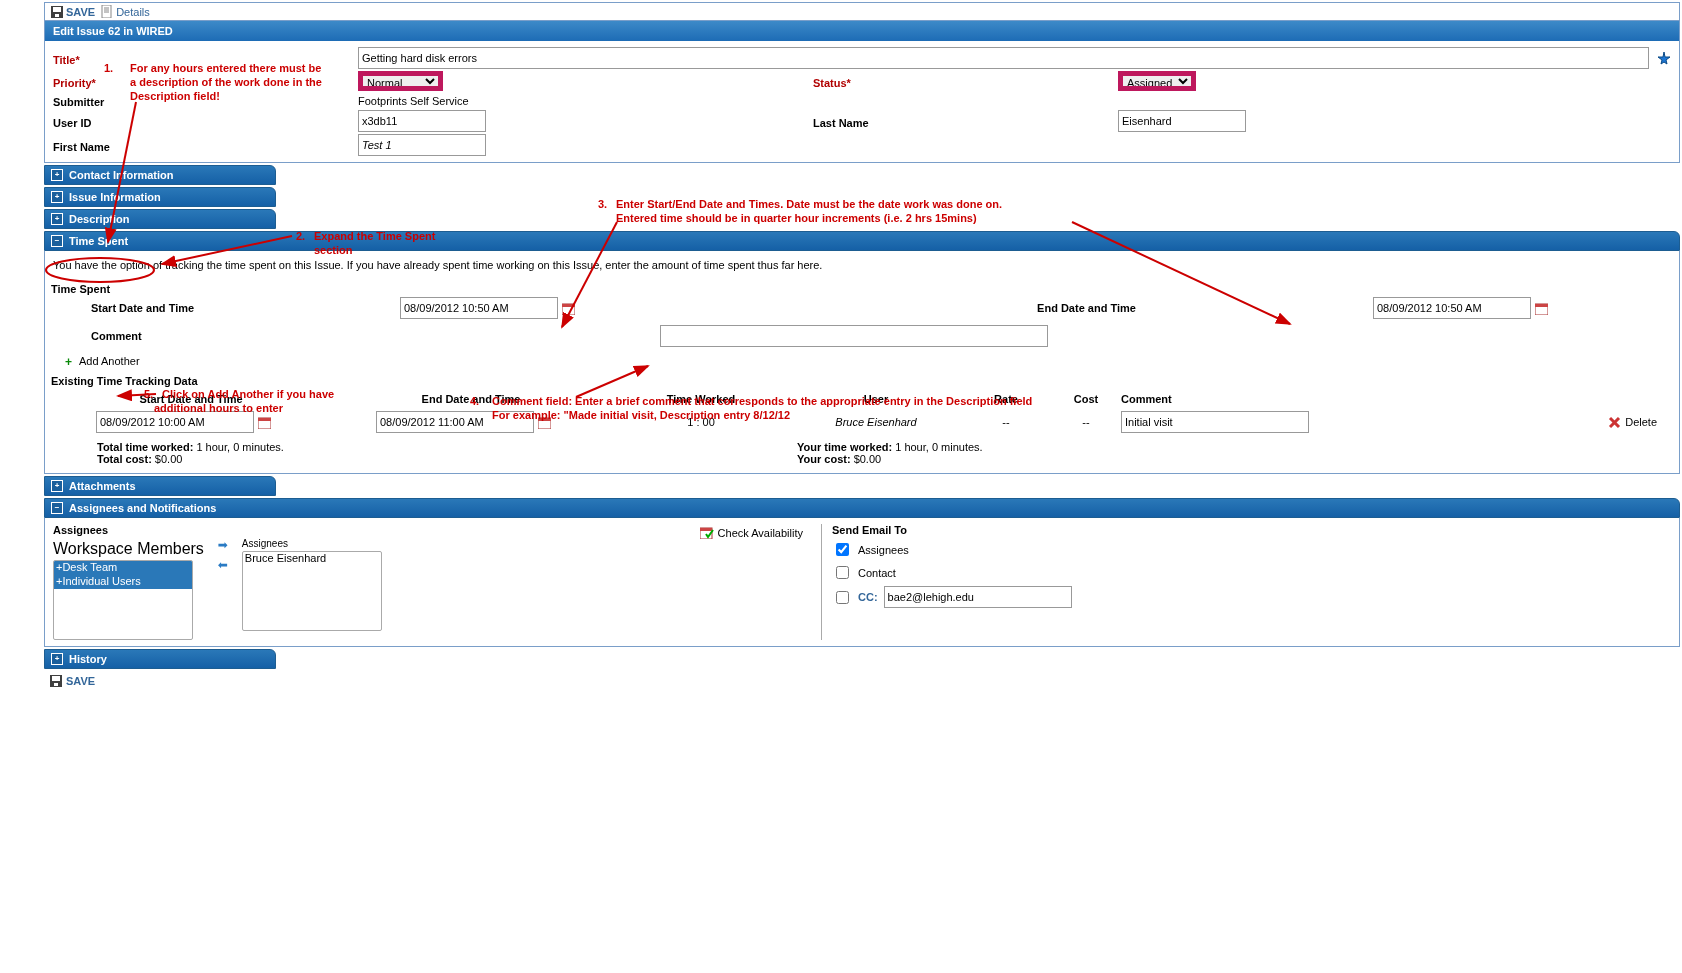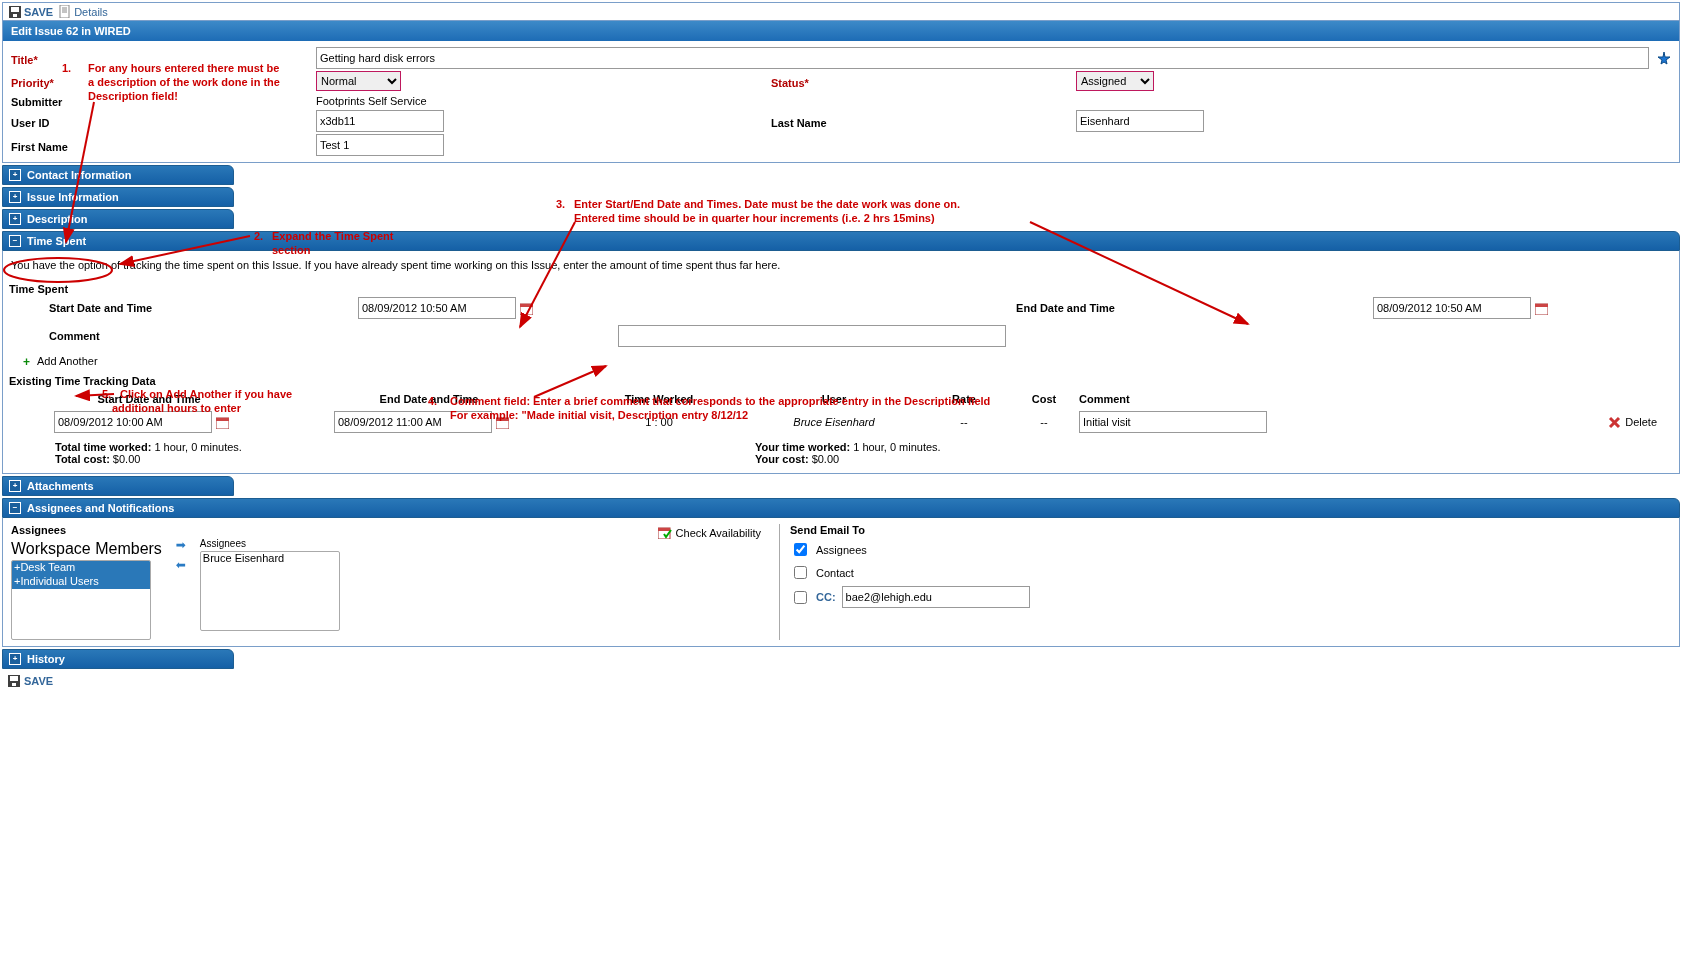--- a/index.html
+++ b/index.html
@@ -9,21 +9,21 @@
   .toolbar-link { color:#336699; font-weight:bold; }
   .details-link { color:#336699; font-weight:normal; }
 
   .title-bar { background:linear-gradient(#3d8ac8,#1d6cb5); color:#fff; padding:4px 8px; font-weight:bold; }
 
   .section-body { padding:6px 8px; }
   .lbl        { width:300px; padding-top:3px; }
   .lbl-req    { color:#b10000; font-weight:bold; }
   .lbl-norm   { font-weight:bold; }
   .input-text { height:18px; font-size:11px; padding:1px 3px; border:1px solid #999; }
-  .select     { font-size:11px; height:20px; border:1px solid #be185d; }
+  .select     { font-size:11px; height:20px; border:5px solid #be185d; }
 
   .bar { background:linear-gradient(#2a78b8,#1560a6); color:#fff; font-weight:bold; border:1px solid #1d5d91; border-top-right-radius:6px; margin:2px 2px 0 2px; }
   .bar-inner { display:flex; align-items:center; padding:3px 6px; gap:6px; }
   .bar-narrow { width:230px; }
   .bar-full { width:auto; }
   .bar-plusminus { width:10px; height:10px; display:inline-flex; align-items:center; justify-content:center; border:1px solid #fff; font-size:8px; line-height:8px; background:#1a5f9c; }
 
   .intro { padding:8px; }
   .ts-label { font-weight:bold; margin:4px 0 2px 6px; }
 
@@ -56,21 +56,21 @@
   .listbox     { width:140px; height:80px; font-size:11px; border:1px solid #aaa; }
   .listbox option.groupopt { background:#2a78b8; color:#fff; }
   .assign-arrows { display:flex; flex-direction:column; gap:6px; justify-content:center; padding-top:14px; }
   .arrow-btn { width:18px; height:14px; cursor:pointer; display:flex; align-items:center; justify-content:center; font-size:12px; }
   .chk-row { display:flex; align-items:center; gap:6px; margin:4px 0; }
   .cc-label { color:#336699; font-weight:bold; }
   .cc-input { width:180px; }
   .check-avail { display:flex; align-items:center; gap:4px; margin:2px 0 0 auto; padding-right:10px; }
 
   .anno { position:absolute; color:#cc0000; font-weight:bold; pointer-events:none; }
-  .page-wrap { position:relative; }
+  .page-wrap { position:relative;margin-left:42px; }
 
   svg.svg-anno { position:absolute; top:0; left:0; pointer-events:none; }
 
   
   .save-icon { width:12px; height:12px; display:inline-block; position:relative; }
   .save-icon svg { display:block; }
   .doc-icon { width:12px; height:13px; display:inline-block; }
   .cal-icon { width:13px; height:13px; display:inline-block; }
   .x-icon   { width:13px; height:13px; display:inline-block; }
   .cal-chk  { width:14px; height:13px; display:inline-block; }
@@ -133,21 +133,21 @@
         <div>Footprints Self Service</div>
         <div></div>
           <div></div>
 
         <div class="lbl lbl-norm">User ID</div>
         <div><input class="input-text" style="width: 120px;" value="x3db11"></div>
         <div class="lbl lbl-norm">Last Name</div>
         <div><input class="input-text" style="width: 120px;" value="Eisenhard"></div>
 
         <div class="lbl lbl-norm">First Name</div>
-        <div><input class="input-text" style="width: 120px;" value="Test 1"></div>
+        <div><input class="input-text" style="width: 120px; font-style: italic;" value="Test 1"></div>
         <div></div>
           <div></div>
       </div>
     </div>
   </div>
 
   
   <div class="bar bar-narrow">
     <div class="bar-inner">
         <span class="bar-plusminus">+</span>

